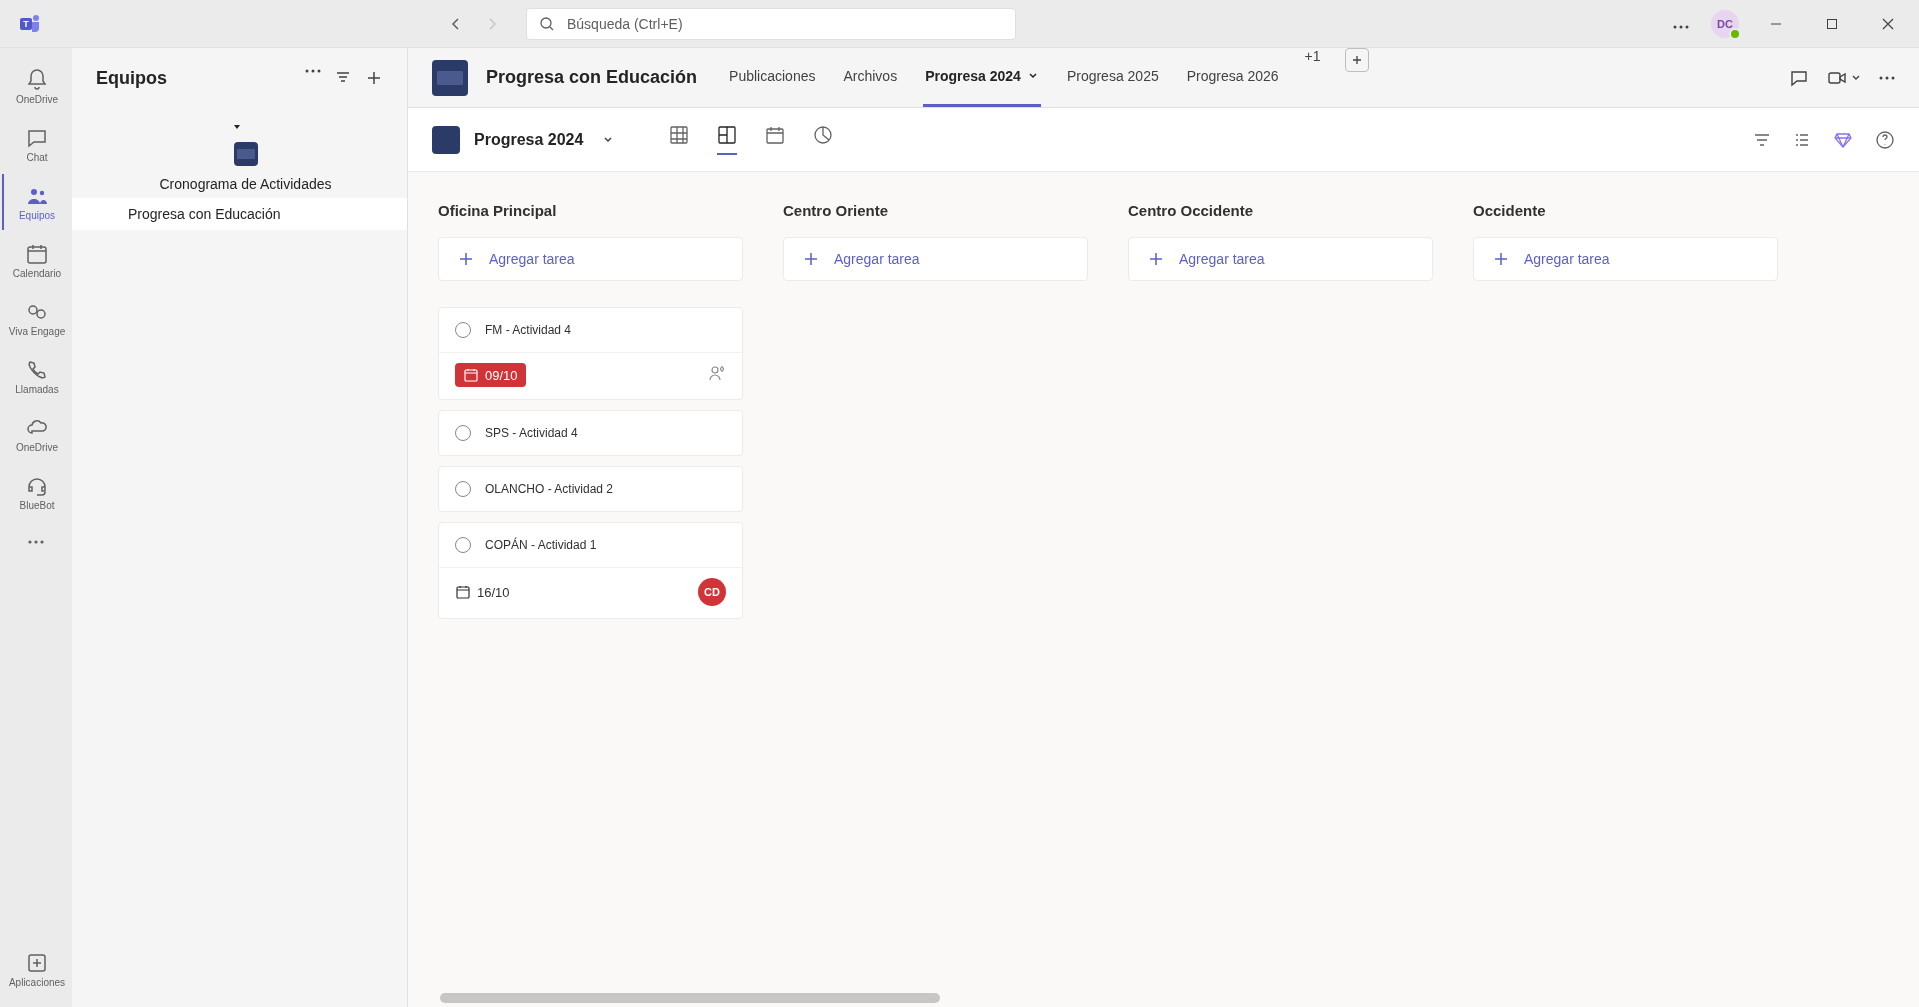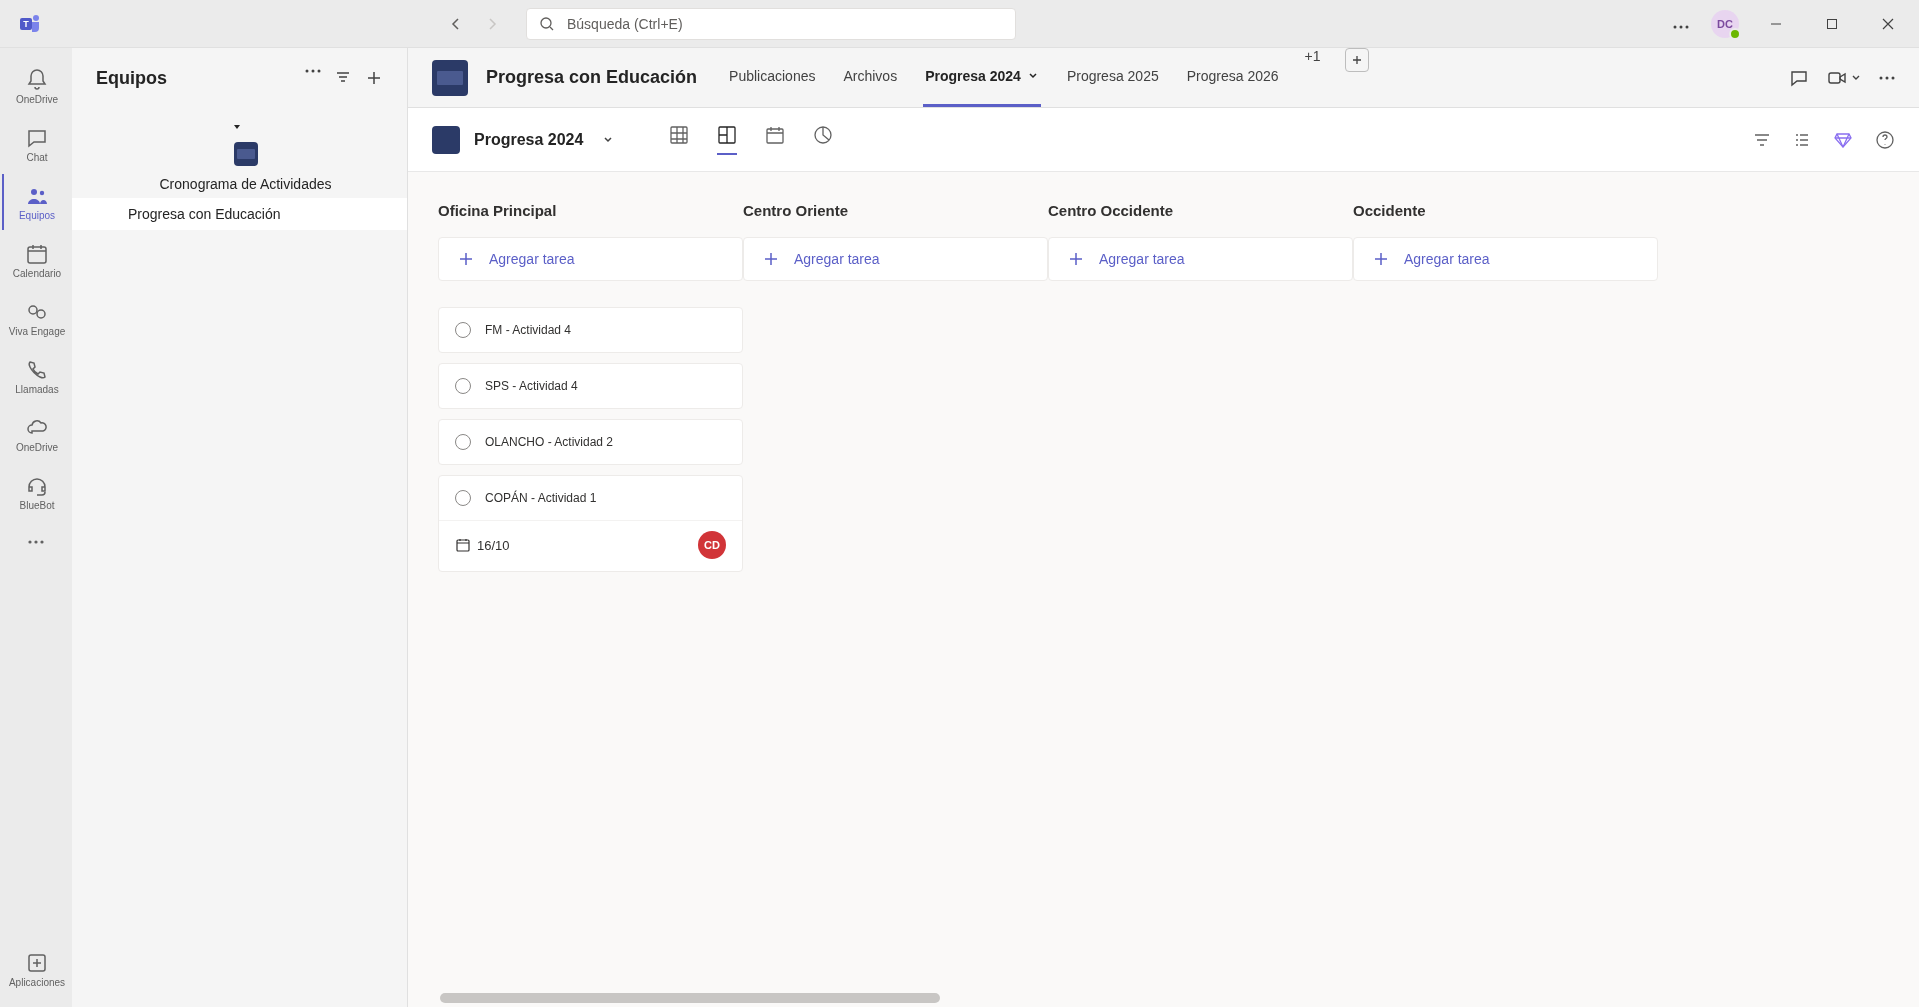--- a/index.html
+++ b/index.html
@@ -70,21 +70,21 @@
 .plan-name { font-size: 16px; font-weight: 700; color:#242424;}
 .plan-chev { color:#424242; margin-left:4px;}
 .view-icons { display:flex; gap:28px; margin-left:40px;}
 .view-icon { color:#616161; cursor:pointer; padding-bottom:4px; border-bottom:2px solid transparent;}
 .view-icon.active { color:#242424; border-bottom-color:#5b5fc7;}
 .planner-right { margin-left:auto; display:flex; gap:22px; align-items:center; color:#616161;}
 .planner-right > * { cursor:pointer;}
 .diamond-icon { color:#8a6ff0;}
 
 
-.board { flex:1; background:#faf9f8; overflow-x:auto; overflow-y:hidden; padding: 30px 0 30px 30px; display:flex; }
+.board { flex:1; background:#faf9f8; overflow-x:auto; overflow-y:hidden; padding: 30px 0 30px 30px; display:flex; gap:40px;}
 .bucket { width: 305px; flex-shrink:0;}
 .bucket-header { font-size:15px; font-weight:600; color:#323130; margin-bottom:18px;}
 .add-task-btn { height:44px; background:#fff; border-radius:4px; display:flex; align-items:center; padding:0 18px; gap:14px; color:#5b5fc7; font-size:14px; cursor:pointer; border:1px solid #edebe9; margin-bottom:26px;}
 .add-task-btn svg { color:#5b5fc7;}
 .task-card { background:#fff; border-radius:4px; margin-bottom:10px; border:1px solid #edebe9; cursor:pointer;}
 .task-main { padding: 14px 16px; display:flex; align-items:center; gap:14px;}
 .task-radio { width:16px; height:16px; border:1.5px solid #8a8886; border-radius:50%; flex-shrink:0;}
 .task-title { font-size:12px; color:#323130;}
 .task-footer { padding: 10px 16px 12px; display:flex; align-items:center; justify-content:space-between; border-top:1px solid #f3f2f1;}
 .date-badge { display:flex; align-items:center; gap:6px; font-size:13px; color:#323130;}
@@ -364,20 +364,35 @@
             <svg width="18" height="18" viewBox="0 0 18 18" fill="none" stroke="currentColor" stroke-width="1.5">
               <path d="M9 3v12M3 9h12"></path>
             </svg>
             <span>Agregar tarea</span>
           </div>
           <div class="task-card">
             <div class="task-main">
               <div class="task-radio"></div>
               <div class="task-title">FM - Actividad 4</div>
             </div>
+            <div class="task-footer">
+              <div class="date-badge overdue">
+                <svg width="16" height="16" viewBox="0 0 16 16" fill="none" stroke="currentColor" stroke-width="1.2">
+                  <rect x="2" y="3" width="12" height="11" rx="1"></rect>
+                  <path d="M2 6h12M5 2v2M11 2v2"></path>
+                </svg>
+                <span>09/10</span>
+              </div>
+              <div class="assignee-icon"><svg width="18" height="18" viewBox="0 0 18 18" fill="none" stroke="currentColor" stroke-width="1.2">
+                  <circle cx="7" cy="6" r="3"></circle>
+                  <path d="M2 16c0-3 2.5-5 5-5s5 2 5 5"></path>
+                  <circle cx="14" cy="5" r="1.5"></circle>
+                  <path d="M14 3v-1M14 8v-1"></path>
+                </svg></div>
+            </div>
           </div>
           <div class="task-card">
             <div class="task-main">
               <div class="task-radio"></div>
               <div class="task-title">SPS - Actividad 4</div>
             </div>
           </div>
           <div class="task-card">
             <div class="task-main">
               <div class="task-radio"></div>

